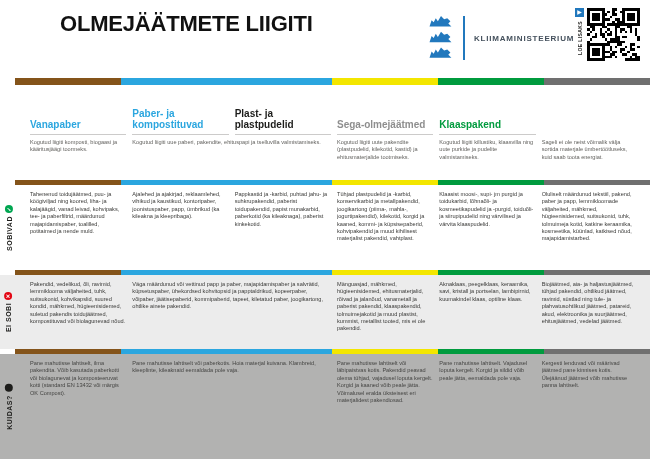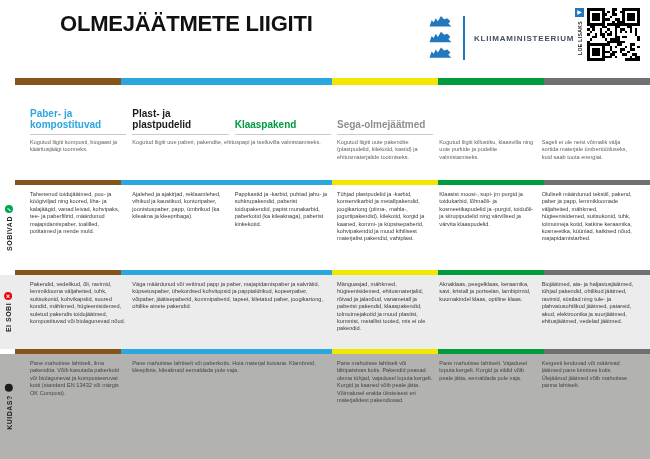--- a/index.html
+++ b/index.html
@@ -313,24 +313,25 @@
     <i class="seg" style="background: rgb(132, 84, 26);"></i>
     <i class="seg" style="background: rgb(43, 166, 223);"></i>
     <i class="seg" style="background: rgb(43, 166, 223);"></i>
     <i class="seg" style="background: rgb(243, 230, 0);"></i>
     <i class="seg" style="background: rgb(0, 155, 62);"></i>
     <i class="seg" style="background: rgb(112, 112, 112);"></i>
   </div>
 
   <div class="band band-headers">
     <div class="cells">
+      <div class="hcell" style="color: rgb(43, 166, 223);">Vanapaber</div>
       <div class="hcell" style="color: rgb(43, 166, 223);">Paber- ja kompostituvad</div>
       <div class="hcell" style="color: rgb(29, 29, 27);">Plast- ja plastpudelid</div>
+      <div class="hcell" style="color: rgb(142, 142, 142);">Sega-olmejäätmed</div>
       <div class="hcell" style="color: rgb(0, 155, 62);">Klaaspakend</div>
-      <div class="hcell" style="color: rgb(142, 142, 142);">Sega-olmejäätmed</div>
     </div>
   </div>
 
   <div class="band band-desc">
     <div class="cells">
       <div class="dcell">Kogutud liigiti komposti, biogaasi ja kääritusjäägi toormeks.</div>
       <div class="dcell span2">Kogutud liigiti uue paberi, pakendite, ehituspapi ja tselluvilla valmistamiseks.</div>
       <div class="dcell">Kogutud liigiti uute pakendite (plastpudelid, kilekotid, kastid) ja ehitusmaterjalide tootmiseks.</div>
       <div class="dcell">Kogutud liigiti killustiku, klaasvilla ning uute purkide ja pudelite valmistamiseks.</div>
       <div class="dcell">Sageli ei ole neist võimalik välja sortida materjale ümbertöötluseks, kuid saab toota energiat.</div>

